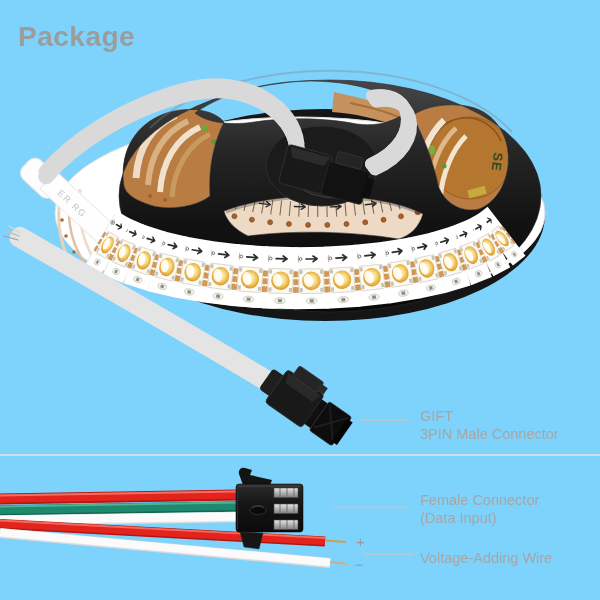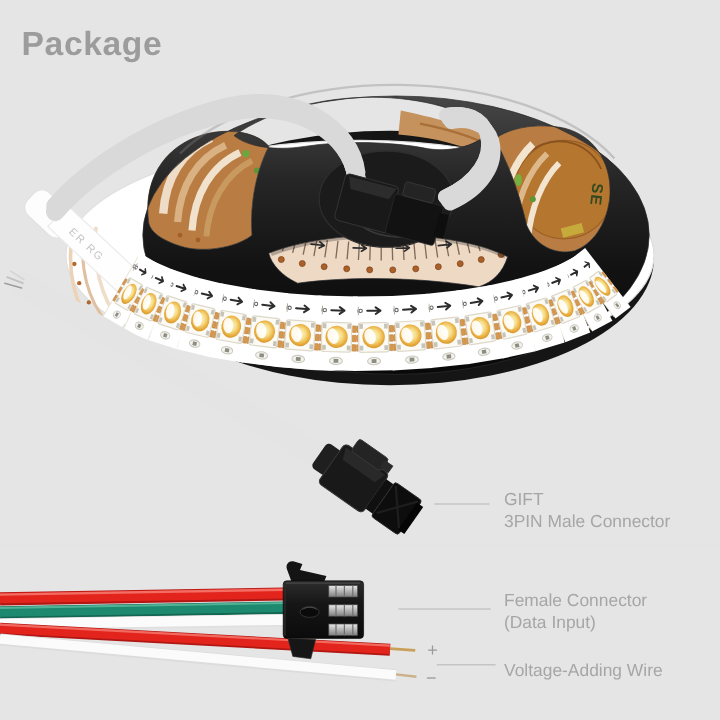--- a/index.html
+++ b/index.html
@@ -1,16 +1,16 @@
 <!DOCTYPE html>
 <html><head>
 <meta charset="utf-8">
 <style>
   html,body{margin:0;padding:0;background:#fff;}
-  .stage{position:relative;width:600px;height:600px;background:#e5e5e5;overflow:hidden;
+  .stage{position:relative;width:600px;height:600px;background:#7dd3fc;overflow:hidden;
          font-family:"Liberation Sans",sans-serif;}
   svg text{font-family:"Liberation Sans",sans-serif;}
   .title{font-weight:bold;font-size:28px;letter-spacing:.5px;}
   .callout{font-size:14.5px;}
   .sign{font-size:15px;}
   .leadertxt{font-size:9px;letter-spacing:1.5px;}
   .setxt{font-size:13px;font-weight:bold;letter-spacing:1px;}
 </style>
 </head>
 <body>

